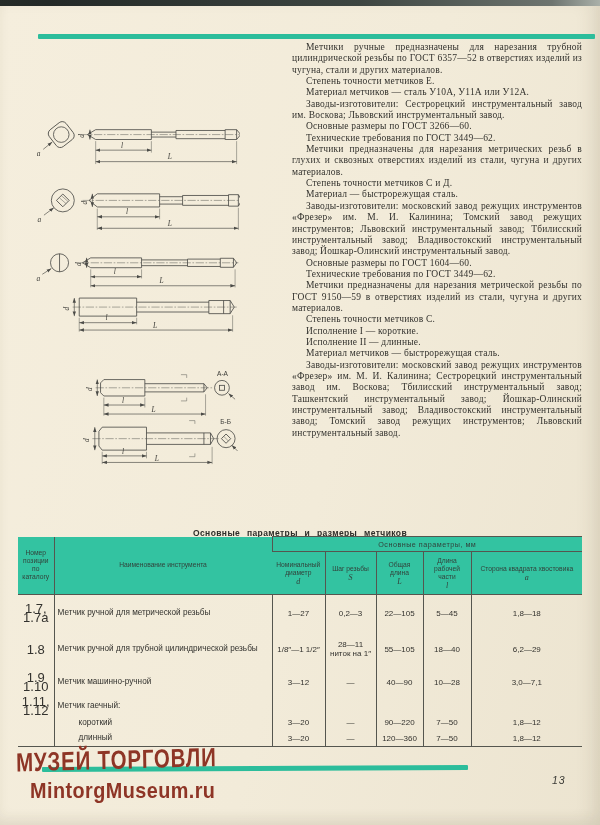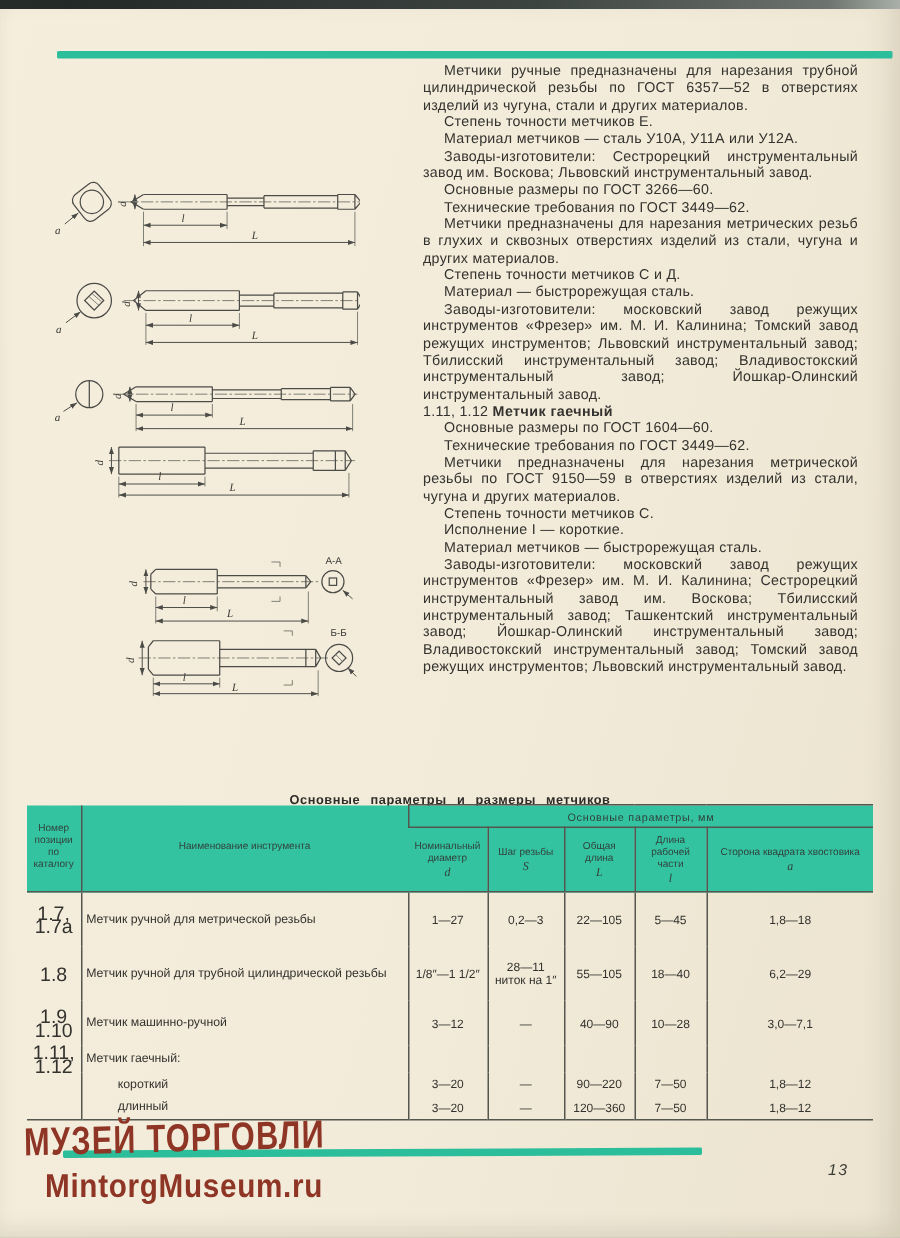--- a/index.html
+++ b/index.html
@@ -22,22 +22,22 @@
   .fig { position:absolute; }
   .fig svg { display:block; }
   .fig line, .fig path, .fig rect, .fig circle, .fig polyline { stroke:#4b4b47; stroke-width:1; fill:none; }
   .fig .thin { stroke:#6d6d66; stroke-width:0.7; }
   .fig .cl { stroke:#6d6d66; stroke-width:0.7; stroke-dasharray:10 2 2 2; }
   .fig .dim { stroke:#4b4b47; stroke-width:0.8; }
   .fig text { stroke:none; fill:#3a3a36; font-family:"Liberation Serif", serif; font-style:italic; font-size:9px; }
   .fig text.sec { font-family:"Liberation Sans", sans-serif; font-style:normal; font-size:8px; }
 
   
-  .text-col { position:absolute; left:282px; top:42px; width:290px;
-    font-size:9.5px; line-height:11.35px; text-align:justify; letter-spacing:0.2px; color:#33322e; }
+  .text-col { position:absolute; left:292px; top:42px; width:290px;
+    font-size:9.5px; line-height:11.35px; text-align:justify; letter-spacing:0.2px; color:#33322e;font-family:Liberation Serif, serif; }
   .text-col p { margin:0; text-indent:14px; }
   .sec-heading { margin:4px 0 1px 0; text-indent:0 !important; font-size:9.5px; }
   .sec-heading b { letter-spacing:0.3px; }
 
   
   .table-title { position:absolute; left:18px; top:528px; width:564px; text-align:center;
     font-weight:bold; font-size:8.5px; word-spacing:4px; letter-spacing:0.4px; color:#2e2d29; }
   table.params { position:absolute; left:18px; top:536px; width:564px; border-collapse:collapse;
     table-layout:fixed; color:#33322e; border-bottom:1px solid #55564f; }
   table.params th, table.params td { border-left:1px solid #55564f; padding:0 3px; }
@@ -223,26 +223,26 @@
     <p>Материал метчиков — сталь У10А, У11А или У12А.</p>
     <p>Заводы-изготовители: Сестрорецкий инструментальный завод им. Воскова; Львовский инструментальный завод.</p>
 
     <p>Основные размеры по ГОСТ 3266—60.</p>
     <p>Технические требования по ГОСТ 3449—62.</p>
     <p>Метчики предназначены для нарезания метрических резьб в глухих и сквозных отверстиях изделий из стали, чугуна и других материалов.</p>
     <p>Степень точности метчиков С и Д.</p>
     <p>Материал — быстрорежущая сталь.</p>
     <p>Заводы-изготовители: московский завод режущих инструментов «Фрезер» им. М. И. Калинина; Томский завод режущих инструментов; Львовский инструментальный завод; Тбилисский инструментальный завод; Владивостокский инструментальный завод; Йошкар-Олинский инструментальный завод.</p>
 
-    <p class="sec-heading"><span>1.11, 1.12</span>&nbsp;<b>Метчик гаечный</b></p>
     <p>Основные размеры по ГОСТ 1604—60.</p>
     <p>Технические требования по ГОСТ 3449—62.</p>
     <p>Метчики предназначены для нарезания метрической резьбы по ГОСТ 9150—59 в отверстиях изделий из стали, чугуна и других материалов.</p>
     <p>Степень точности метчиков С.</p>
     <p>Исполнение I — короткие.</p>
+    <p>Исполнение II — длинные.</p>
     <p>Материал метчиков — быстрорежущая сталь.</p>
     <p>Заводы-изготовители: московский завод режущих инструментов «Фрезер» им. М. И. Калинина; Сестрорецкий инструментальный завод им. Воскова; Тбилисский инструментальный завод; Ташкентский инструментальный завод; Йошкар-Олинский инструментальный завод; Владивостокский инструментальный завод; Томский завод режущих инструментов; Львовский инструментальный завод.</p>
   </div>
 
   <div class="table-title">Основные параметры и размеры метчиков</div>
 
   <table class="params">
     <colgroup>
       <col style="width:36px">
         <col style="width:218px">

